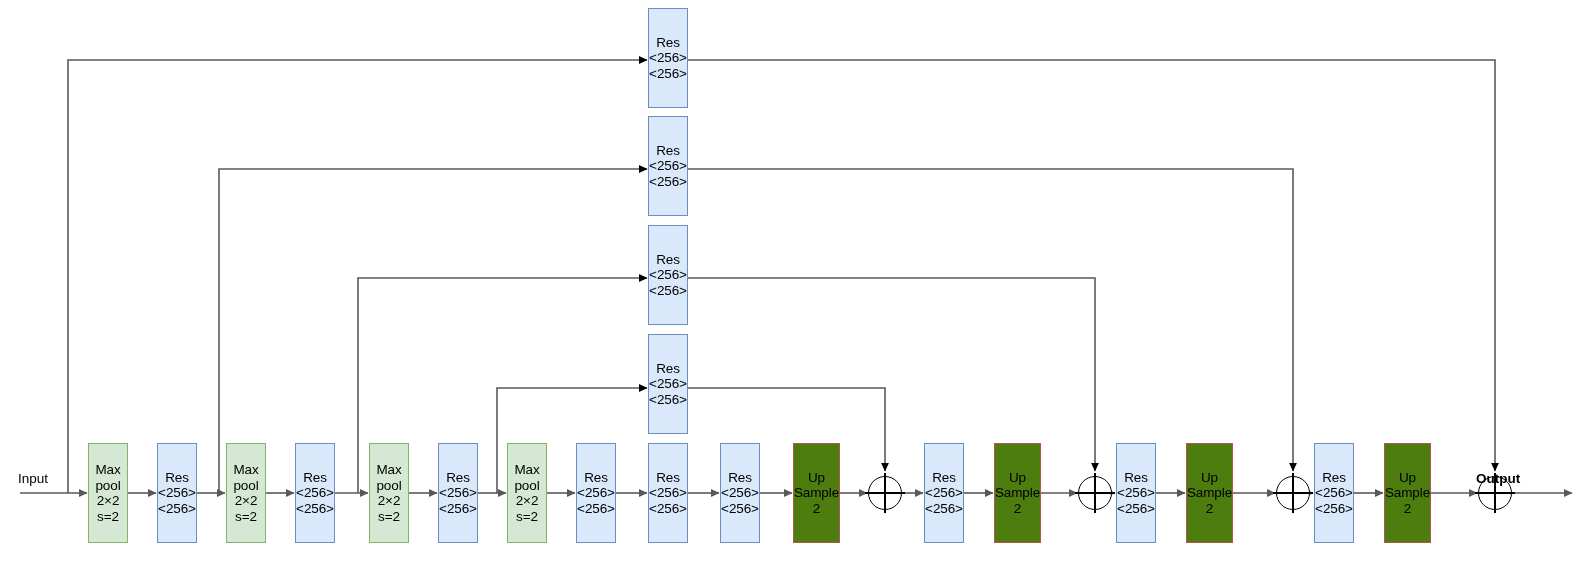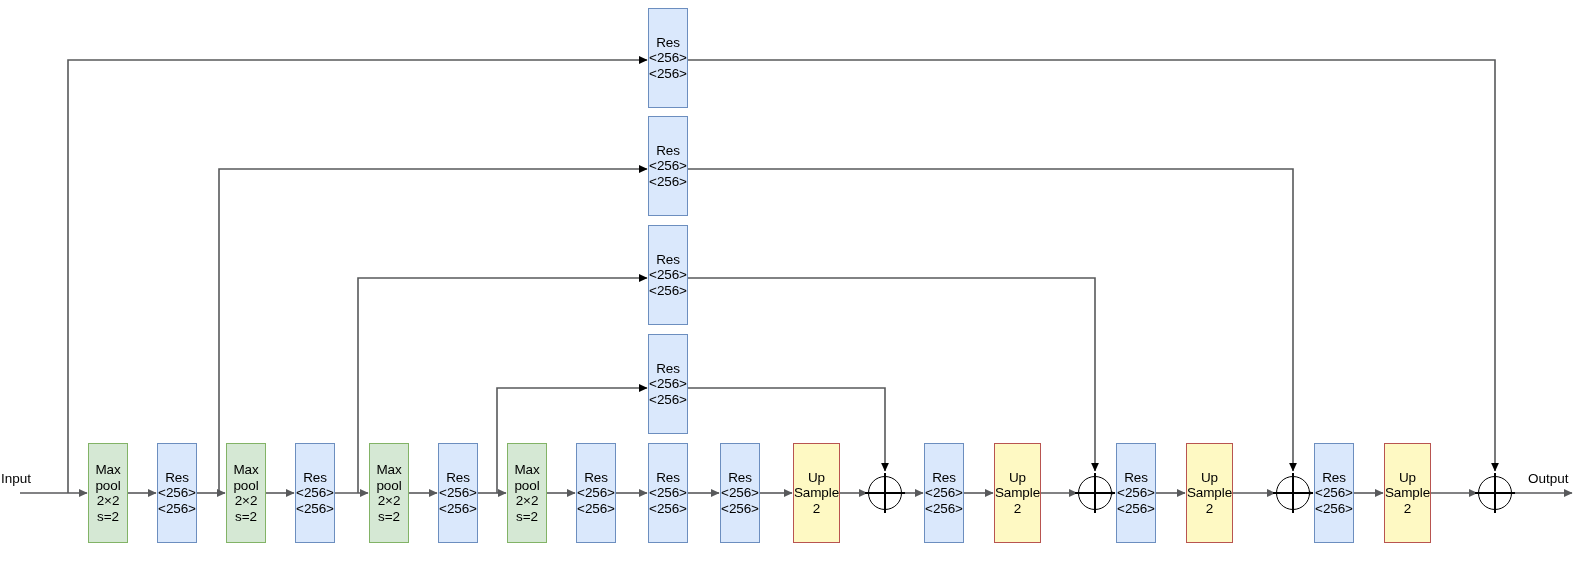--- a/index.html
+++ b/index.html
@@ -34,21 +34,21 @@
     justify-content: center;
     font-size: 13.5px;
     line-height: 15.5px;
     color: #000000;
     text-align: center;
     white-space: nowrap;
     letter-spacing: -0.1px;
   }
   .node.green  { background: #d5e8d4; border-color: #82b366; justify-content: center; }
   .node.blue   { background: #dae8fc; border-color: #6c8ebf; }
-  .node.red    { background: #fef9c3; border-color: #b85450; text-align: center; }
+  .node.red    { background: #4d7c0f; border-color: #b85450; text-align: center; }
   .node .ln { display: block; }
   .iolabel {
     position: absolute;
     font-size: 13.5px;
     color: #000000;
     white-space: nowrap;
   }
   .merge {
     position: absolute;
     box-sizing: border-box;
@@ -223,16 +223,16 @@
         <span class="ln">&lt;256&gt;</span>
       </div>
     </div>
   <div id="merges-layer">
       <div class="merge" style="left: 868px; top: 476px; width: 34px; height: 34px;"></div>
       <div class="merge" style="left: 1078px; top: 476px; width: 34px; height: 34px;"></div>
       <div class="merge" style="left: 1276px; top: 476px; width: 34px; height: 34px;"></div>
       <div class="merge" style="left: 1478px; top: 476px; width: 34px; height: 34px;"></div>
     </div>
 
-  <div class="iolabel" id="input-label" style="left: 1px; top: 471px;">Input</div>
-  <div class="iolabel" id="output-label" style="left: 1528px; top: 471px;">Output</div>
+  <div class="iolabel" id="input-label" style="left: 18px; top: 471px;">Input</div>
+  <div class="iolabel" id="output-label" style="left: 1476px; top: 471px; font-weight: bold;">Output</div>
 
 </div>
 
 </body></html>

